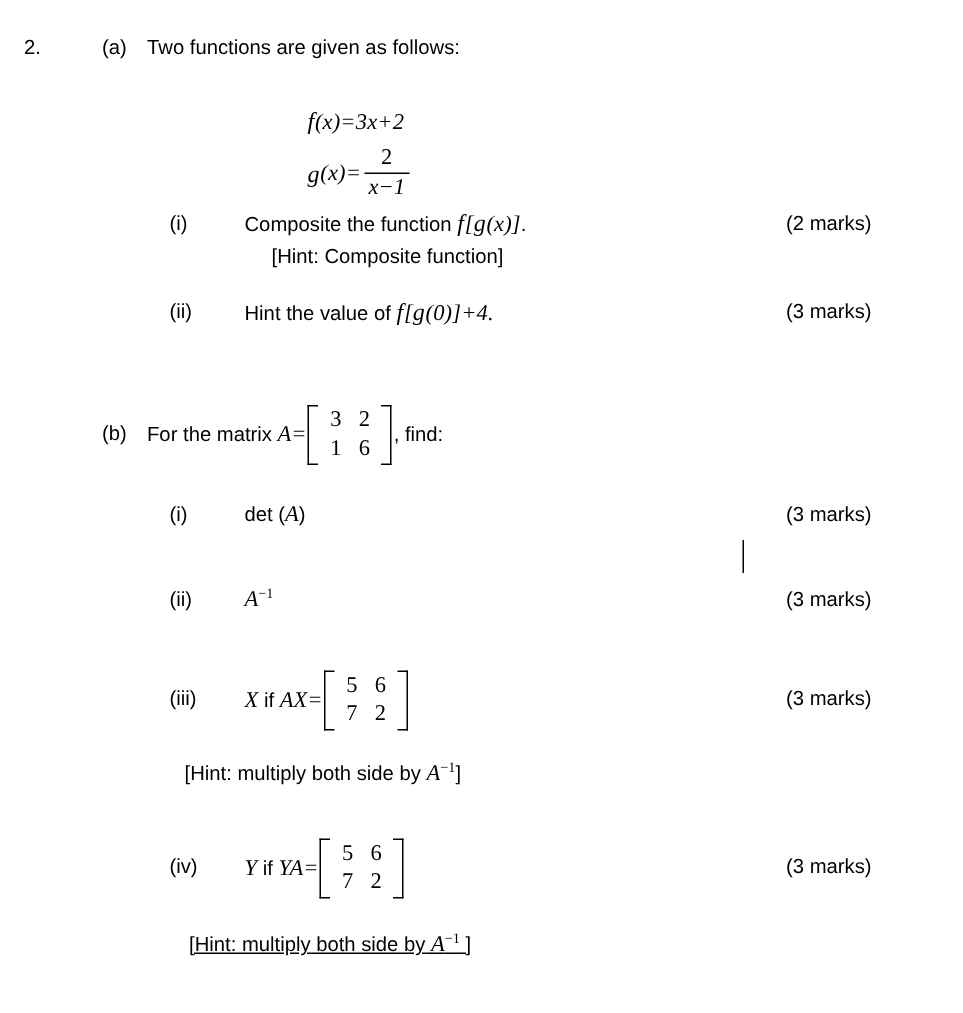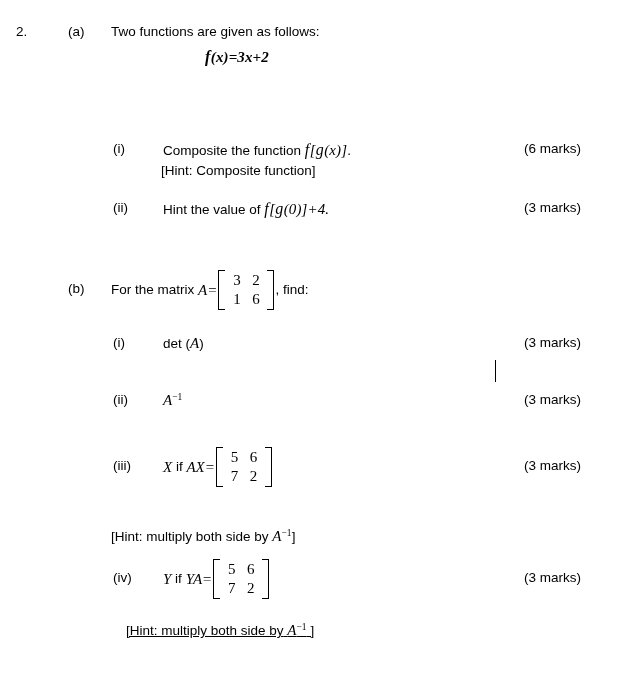--- a/index.html
+++ b/index.html
@@ -53,21 +53,21 @@
   .col-sub {
     position: absolute;
     left: 113px;
     top: 0;
     width: 48px;
     text-align: left;
     white-space: nowrap;
   }
   .col-body-a {
     position: absolute;
-    left: 111px;
+    left: 98px;
     top: 0;
     white-space: nowrap;
   }
   .col-body-sub {
     position: absolute;
     left: 163px;
     top: 0;
     white-space: nowrap;
   }
   .col-marks {
@@ -104,24 +104,23 @@
     font-style: normal;
     font-size: 9.5px;
     vertical-align: super;
     line-height: 0;
   }
 
   
   .eqblock {
     position: absolute;
     left: 205px;
-    top: 48px;
-    font-family: "Liberation Serif", "DejaVu Serif", serif;
-    font-size: 15px;
-    font-weight: bold;
+    top: 73px;
+    font-family: "Liberation Serif", "DejaVu Serif", serif;
+    font-size: 15px;
   }
   .eqline {
     position: relative;
     height: 23px;
     white-space: nowrap;
   }
   .eqline2 {
     position: relative;
     height: 40px;
     white-space: nowrap;
@@ -218,29 +217,36 @@
     <span class="col-part">(a)</span>
     <span class="col-body-a">Two functions are given as follows:</span>
   </div>
 
   <div class="eqblock">
 
     <div class="eqline">
       <span class="fnf">f</span><span class="math">(x)</span><span class="math op">=</span><span class="math num">3</span><span class="math">x</span><span class="math op">+</span><span class="math num">2</span>
     </div>
 
+    <div class="eqline2">
+      <span class="fnf inline-mid">g</span><span class="math inline-mid">(x)</span><span class="math op inline-mid">=</span><span class="frac">
+        <span class="fnum">2</span>
+        <span class="fbar"></span>
+        <span class="fden"><span>x</span><span class="op">−</span><span class="num">1</span></span>
+      </span>
+    </div>
   </div>
 
   <div class="row" style="top:141px;">
     <span class="col-sub">(i)</span>
     <span class="col-body-sub"><span>Composite the function</span>&nbsp;<span class="fnf">f</span><span class="math">[</span><span class="fnf">g</span><span class="math">(x)]</span><span>.</span></span>
-    <span class="col-marks">(6 marks)</span>
+    <span class="col-marks">(2 marks)</span>
   </div>
   <div class="row" style="top:163px;">
-    <span class="hint" style="left:161px;">[Hint: Composite function]</span>
+    <span class="hint" style="left:181px;">[Hint: Composite function]</span>
   </div>
 
   <div class="row" style="top:200px;">
     <span class="col-sub">(ii)</span>
     <span class="col-body-sub"><span>Hint the value of</span>&nbsp;<span class="fnf">f</span><span class="math">[</span><span class="fnf">g</span><span class="math">(0)]</span><span class="math op">+</span><span class="math num">4.</span></span>
     <span class="col-marks">(3 marks)</span>
   </div>
 
   <div class="row" style="top:281px;">
     <span class="col-part">(b)</span>
@@ -260,21 +266,21 @@
     <span class="col-body-sub"><span class="mathvar">A</span><sup class="expo">−1</sup></span>
     <span class="col-marks">(3 marks)</span>
   </div>
 
   <div class="row" style="top:458px;">
     <span class="col-sub">(iii)</span>
     <span class="col-body-sub" style="top:-11px; line-height:36px;"><span class="mathvar inline-mid">X</span>&nbsp;<span class="inline-mid">if</span>&nbsp;<span class="mathvar inline-mid">AX</span><span class="math op inline-mid">=</span><span class="matrix"><span class="brk brk-l"></span><span class="mrow"><span class="mcell">5</span><span class="mcell">6</span></span><span class="mrow"><span class="mcell">7</span><span class="mcell">2</span></span><span class="brk brk-r"></span></span></span>
     <span class="col-marks">(3 marks)</span>
   </div>
   <div class="row" style="top:508px;">
-    <span class="hint" style="left:111px;margin-top:20px;"><span>[Hint: multiply both side by</span>&nbsp;<span class="mathvar">A</span><sup class="expo">−1</sup><span>]</span></span>
+    <span class="hint" style="left:123px;"><span>[Hint: multiply both side by</span>&nbsp;<span class="mathvar">A</span><sup class="expo">−1</sup><span>]</span></span>
   </div>
 
   <div class="row" style="top:570px;">
     <span class="col-sub">(iv)</span>
     <span class="col-body-sub" style="top:-11px; line-height:36px;"><span class="mathvar inline-mid">Y</span>&nbsp;<span class="inline-mid">if</span>&nbsp;<span class="mathvar inline-mid">YA</span><span class="math op inline-mid">=</span><span class="matrix"><span class="brk brk-l"></span><span class="mrow"><span class="mcell">5</span><span class="mcell">6</span></span><span class="mrow"><span class="mcell">7</span><span class="mcell">2</span></span><span class="brk brk-r"></span></span></span>
     <span class="col-marks">(3 marks)</span>
   </div>
   <div class="row" style="top:622px;">
     <span class="hint" style="left:126px;text-decoration:underline;"><span>[Hint: multiply both side by</span>&nbsp;<span class="mathvar">A</span><sup class="expo">−1</sup><span> ]</span></span>
   </div>

